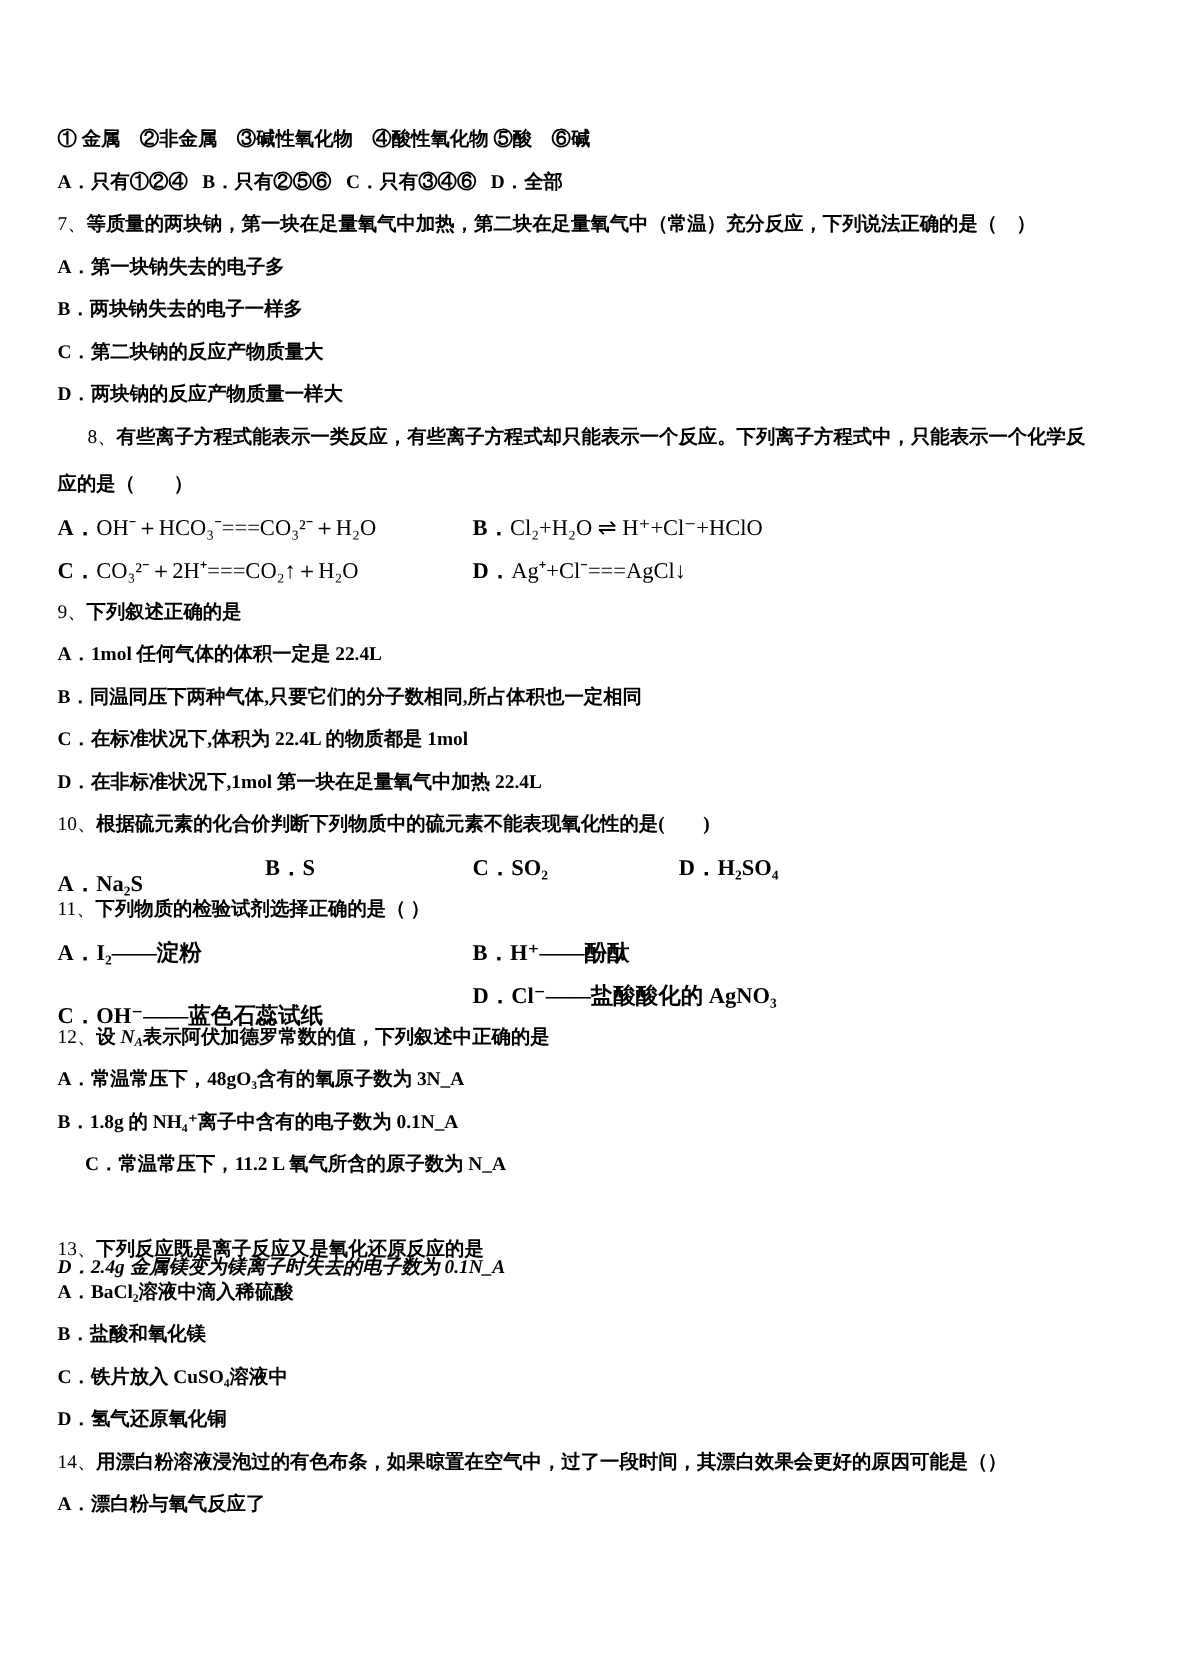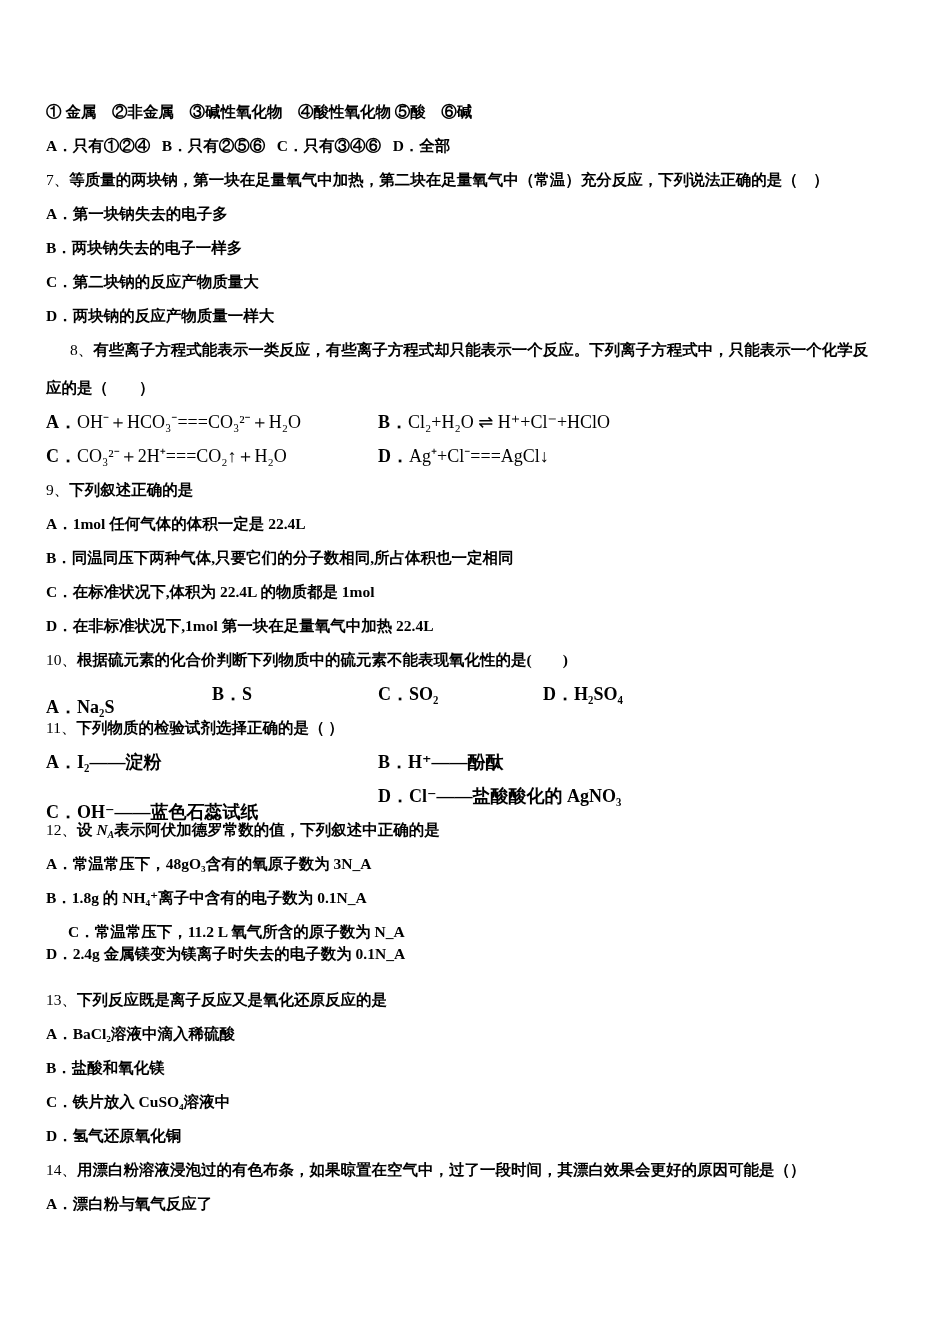--- a/index.html
+++ b/index.html
@@ -58,21 +58,21 @@
 <div class="line" style="top:718px;"><span class="qnum">11、</span><span>下列物质的检验试剂选择正确的是（ ）</span></div>
 <div class="opt lab" style="left:46px; top:752px;"><span>A．</span><span>I₂——淀粉</span></div>
 <div class="opt lab" style="left:378px; top:752px;"><span>B．</span><span>H⁺——酚酞</span></div>
 <div class="opt lab" style="left:46px; top:786px;margin-top:16px;"><span>C．</span><span>OH⁻——蓝色石蕊试纸</span></div>
 <div class="opt lab" style="left:378px; top:786px;"><span>D．</span><span>Cl⁻——盐酸酸化的 AgNO₃</span></div>
 
 <div class="line" style="top:820px;"><span class="qnum">12、</span><span>设 </span><span class="na">N</span><span class="sub na">A</span><span>表示阿伏加德罗常数的值，下列叙述中正确的是</span></div>
 <div class="line" style="top:854px;"><span>A．</span><span>常温常压下，48gO₃含有的氧原子数为 3N_A</span></div>
 <div class="line" style="top:888px;"><span>B．</span><span>1.8g 的 NH₄⁺离子中含有的电子数为 0.1N_A</span></div>
 <div class="line" style="top:922px;margin-left:22px;"><span>C．</span><span>常温常压下，11.2 L 氧气所含的原子数为 N_A</span></div>
-<div class="line" style="top:944px;"><span>D．</span><span>2.4g 金属镁变为镁离子时失去的电子数为 0.1N_A</span></div>
+<div class="line" style="top:1004px;font-style:italic;"><span>D．</span><span>2.4g 金属镁变为镁离子时失去的电子数为 0.1N_A</span></div>
 
 <div class="line" style="top:990px;"><span class="qnum">13、</span><span>下列反应既是离子反应又是氧化还原反应的是</span></div>
 <div class="line" style="top:1024px;"><span>A．</span><span>BaCl₂溶液中滴入稀硫酸</span></div>
 <div class="line" style="top:1058px;"><span>B．</span><span>盐酸和氧化镁</span></div>
 <div class="line" style="top:1092px;"><span>C．</span><span>铁片放入 CuSO₄溶液中</span></div>
 <div class="line" style="top:1126px;"><span>D．</span><span>氢气还原氧化铜</span></div>
 
 <div class="line" style="top:1160px;"><span class="qnum">14、</span><span>用漂白粉溶液浸泡过的有色布条，如果晾置在空气中，过了一段时间，其漂白效果会更好的原因可能是（）</span></div>
 <div class="line" style="top:1194px;"><span>A．</span><span>漂白粉与氧气反应了</span></div>
 

